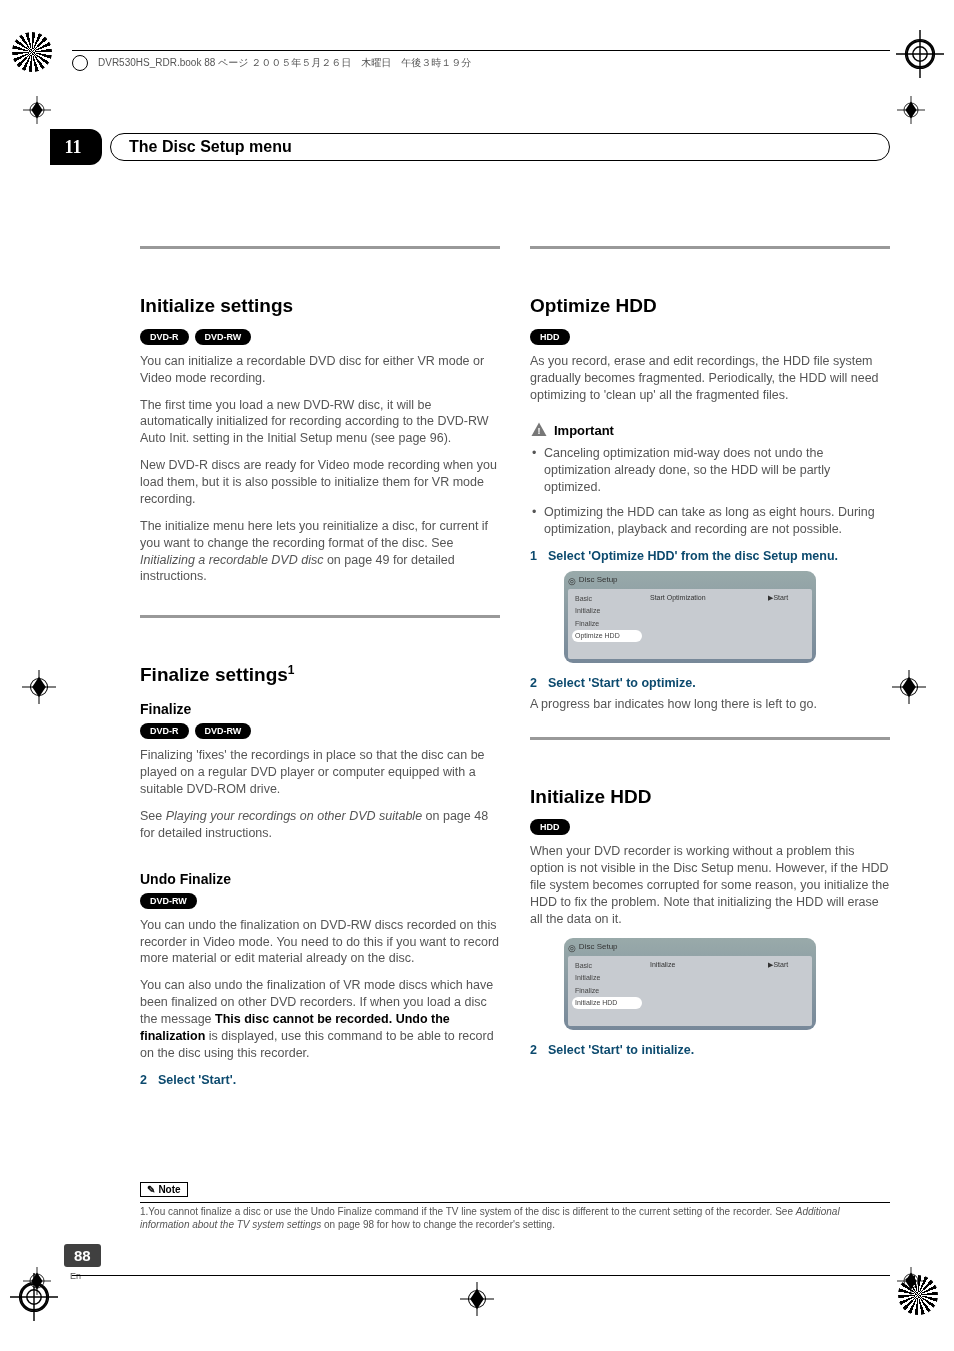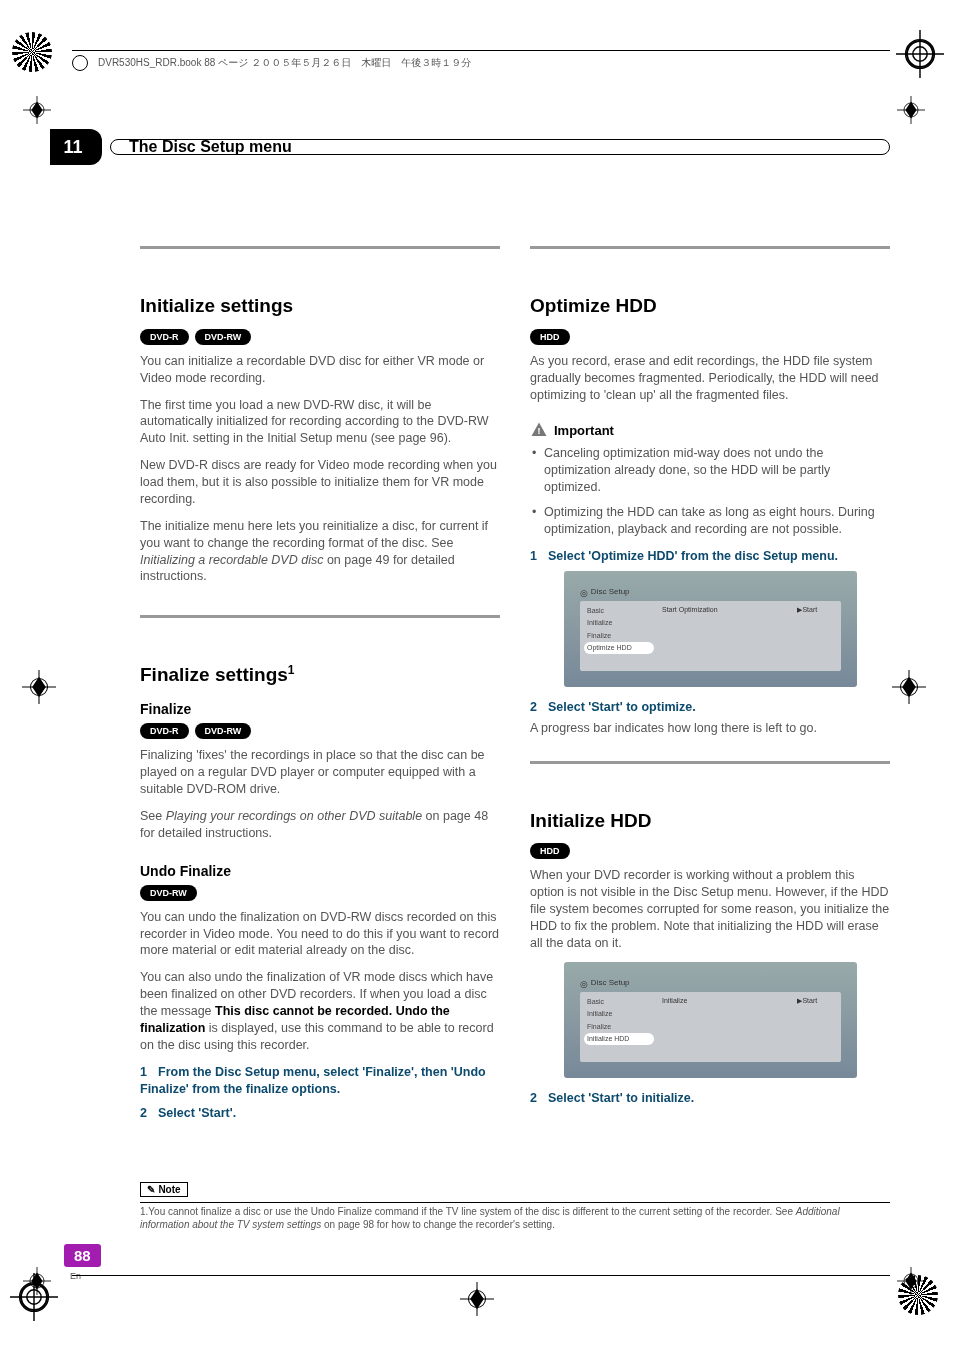--- a/index.html
+++ b/index.html
@@ -87,25 +87,26 @@
     font-size: 18px;
     height: 36px;
     width: 52px;
     border-radius: 0 12px 12px 0;
     display: flex;
     align-items: center;
     justify-content: center;
     position: relative;
     left: 50px;
     padding-right: 6px;
+    font-family: Liberation Serif, serif;
   }
   .chapter-pill {
     border: 1px solid #000;
     border-radius: 16px;
-    height: 16px;
+    height: 28px;
     flex: 1;
     display: flex;
     align-items: center;
     padding-left: 18px;
     margin-left: 58px;
     font-weight: bold;
     font-size: 16px;
   }
 
   .content {
@@ -137,24 +138,24 @@
   .step .num { display:inline-block; width:18px; }
   
   .important-row { display:flex;align-items:center;gap:6px;margin:18px 0 6px 0;}
   .important-icon { width:18px;height:18px; }
   .important-label { font-weight:bold;color:#000;font-size:13px;}
   ul.bullets { list-style:none; padding:0; margin:0 0 10px 0;}
   ul.bullets li { position:relative; padding-left:14px; margin-bottom:8px;}
   ul.bullets li::before { content:"•"; position:absolute; left:2px; color:#555; }
 
   .ui-panel {
-    width: 293px; margin: 6px 0 12px 34px;
+    width: 252px; margin: 6px 0 12px 34px;
     background: linear-gradient(#9aa,#789);
-    border-radius: 3px;
-    padding: 16px;
+    border-radius: 9px;
+    padding: 4px;
     font-size: 7px;
     color: #444;
   }
   .ui-panel .ui-title { font-size:8px; color:#333; margin-bottom:2px; display:flex;align-items:center;gap:3px;}
   .ui-panel .ui-title::before { content:"◎"; font-size:9px;}
   .ui-panel .ui-body { background:#c7cbd0; border-radius:2px; padding:4px; display:flex; gap:8px; min-height:70px;}
   .ui-panel .ui-side { width:70px; display:flex;flex-direction:column;gap:1px;}
   .ui-panel .ui-side div { padding:1px 3px; }
   .ui-panel .ui-side .sel { background:#fff;border-radius:8px;}
   .ui-panel .ui-mid { flex:1; color:#333;}
@@ -165,21 +166,21 @@
     bottom: 120px;
     left:140px; right:64px;
     font-size:10px; color:#555;
   }
   .note-box .note-head { display:inline-flex;align-items:center;gap:3px;border:1px solid #000;padding:1px 6px;font-weight:bold;color:#000;font-size:10px;margin-bottom:3px;}
   .note-box .note-head::before{content:"✎";}
   .note-box hr { border:none;border-top:1px solid #000;margin:2px 0;}
   .note-text { line-height:1.3; }
   .page-num-box {
     position:absolute; bottom:84px; left:64px;
-    background:#a21caf;color:#fff;font-weight:bold;
+    background:#404040;color:#fff;font-weight:bold;
     padding:3px 10px;border-radius:3px;font-size:15px;
   }
   .page-lang { position:absolute; bottom:70px; left:70px; font-size:9px;color:#555;}
   
   svg.reg-cross circle{fill:none;stroke:#000;stroke-width:1.2;}
   svg.reg-cross line{stroke:#000;stroke-width:1.2;}
 </style>
 </head>
 <body>
 
@@ -291,29 +292,28 @@
     <div class="subheading" style="margin-top:12px;">Finalize</div>
     <div class="badge-row">
       <span class="badge">DVD-R</span>
       <span class="badge">DVD-RW</span>
     </div>
     <p>Finalizing 'fixes' the recordings in place so that the disc can be played on a regular DVD player or computer equipped with a suitable DVD-ROM drive.</p>
     <p>
       <span>See </span><span class="italic">Playing your recordings on other DVD suitable</span><span> on page 48 for detailed instructions.</span>
     </p>
 
-    <div class="subheading" style="margin-top:20px;">Undo Finalize</div>
+    <div class="subheading" style="margin-top:28px;">Undo Finalize</div>
     <div class="badge-row">
       <span class="badge">DVD-RW</span>
     </div>
     <p>You can undo the finalization on DVD-RW discs recorded on this recorder in Video mode. You need to do this if you want to record more material or edit material already on the disc.</p>
     <p>
       <span>You can also undo the finalization of VR mode discs which have been finalized on other DVD recorders. If when you load a disc the message </span><span class="bold">This disc cannot be recorded. Undo the finalization</span><span> is displayed, use this command to be able to record on the disc using this recorder.</span>
     </p>
-    <div class="step"><span class="num">1</span><span>From the Disc Setup menu, select 'Finalize', then 'Undo Finalize' from the finalize options.</span></div>
     <div class="step" style="margin-top:8px;"><span class="num">2</span><span>Select 'Start'.</span></div>
   </div>
 
   <div class="col">
     <div class="section-rule"></div>
     <div class="section-title">Optimize HDD</div>
     <div class="badge-row">
       <span class="badge">HDD</span>
     </div>
     <p>As you record, erase and edit recordings, the HDD file system gradually becomes fragmented. Periodically, the HDD will need optimizing to 'clean up' all the fragmented files.</p>

